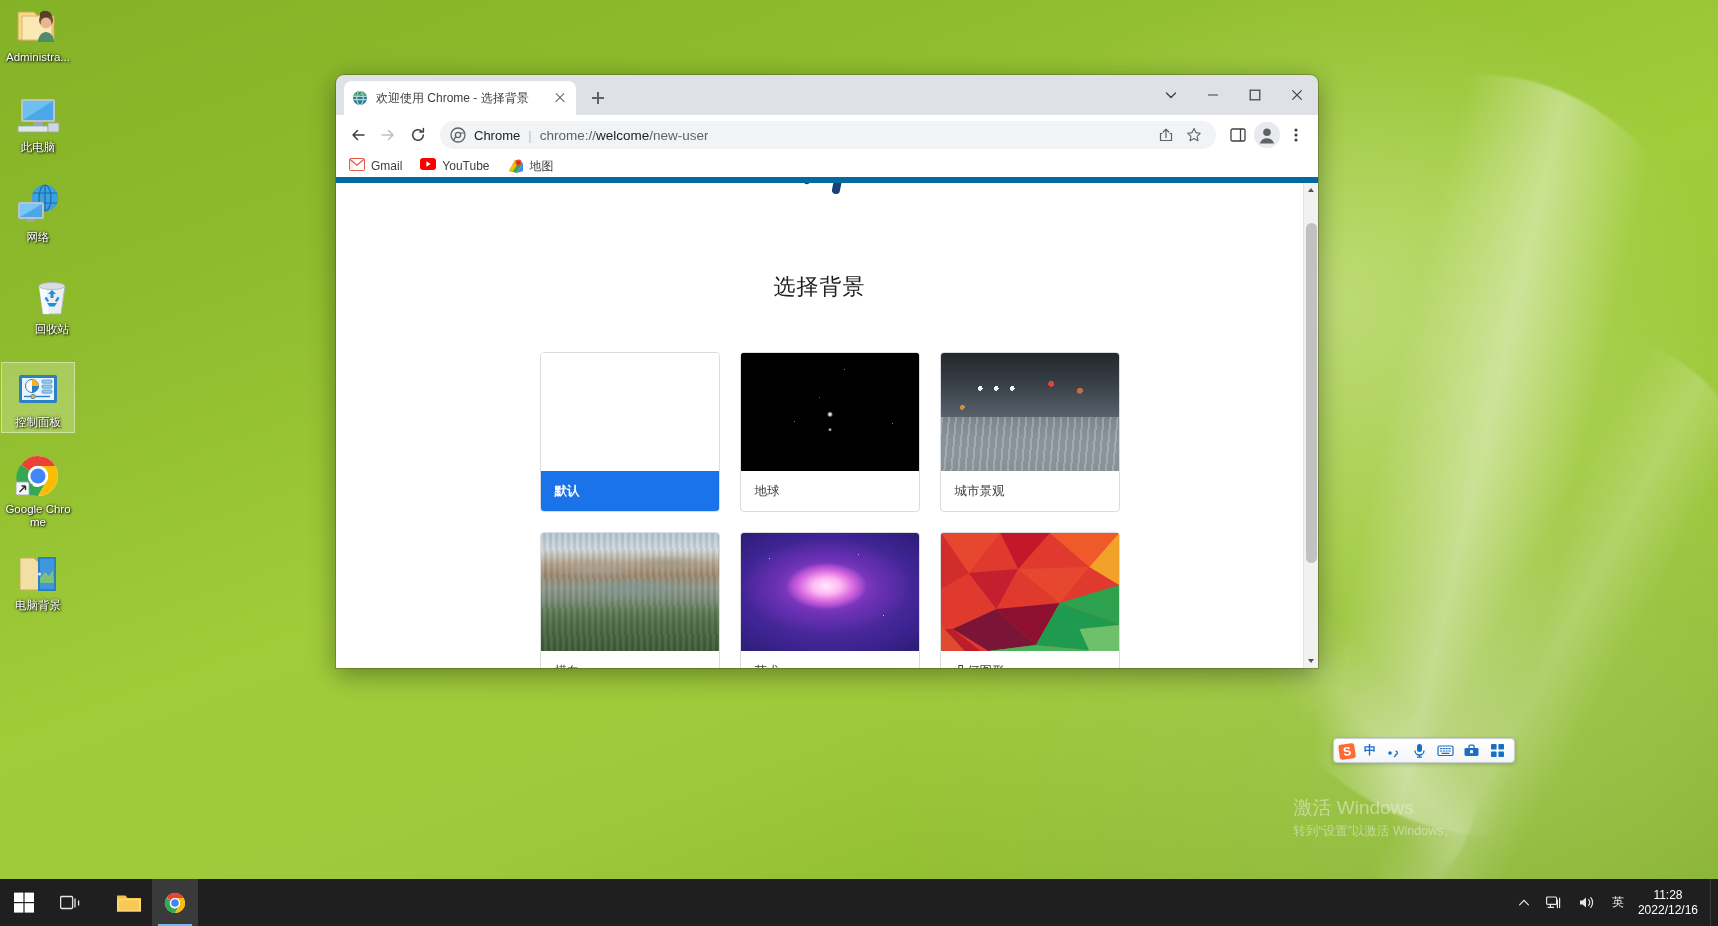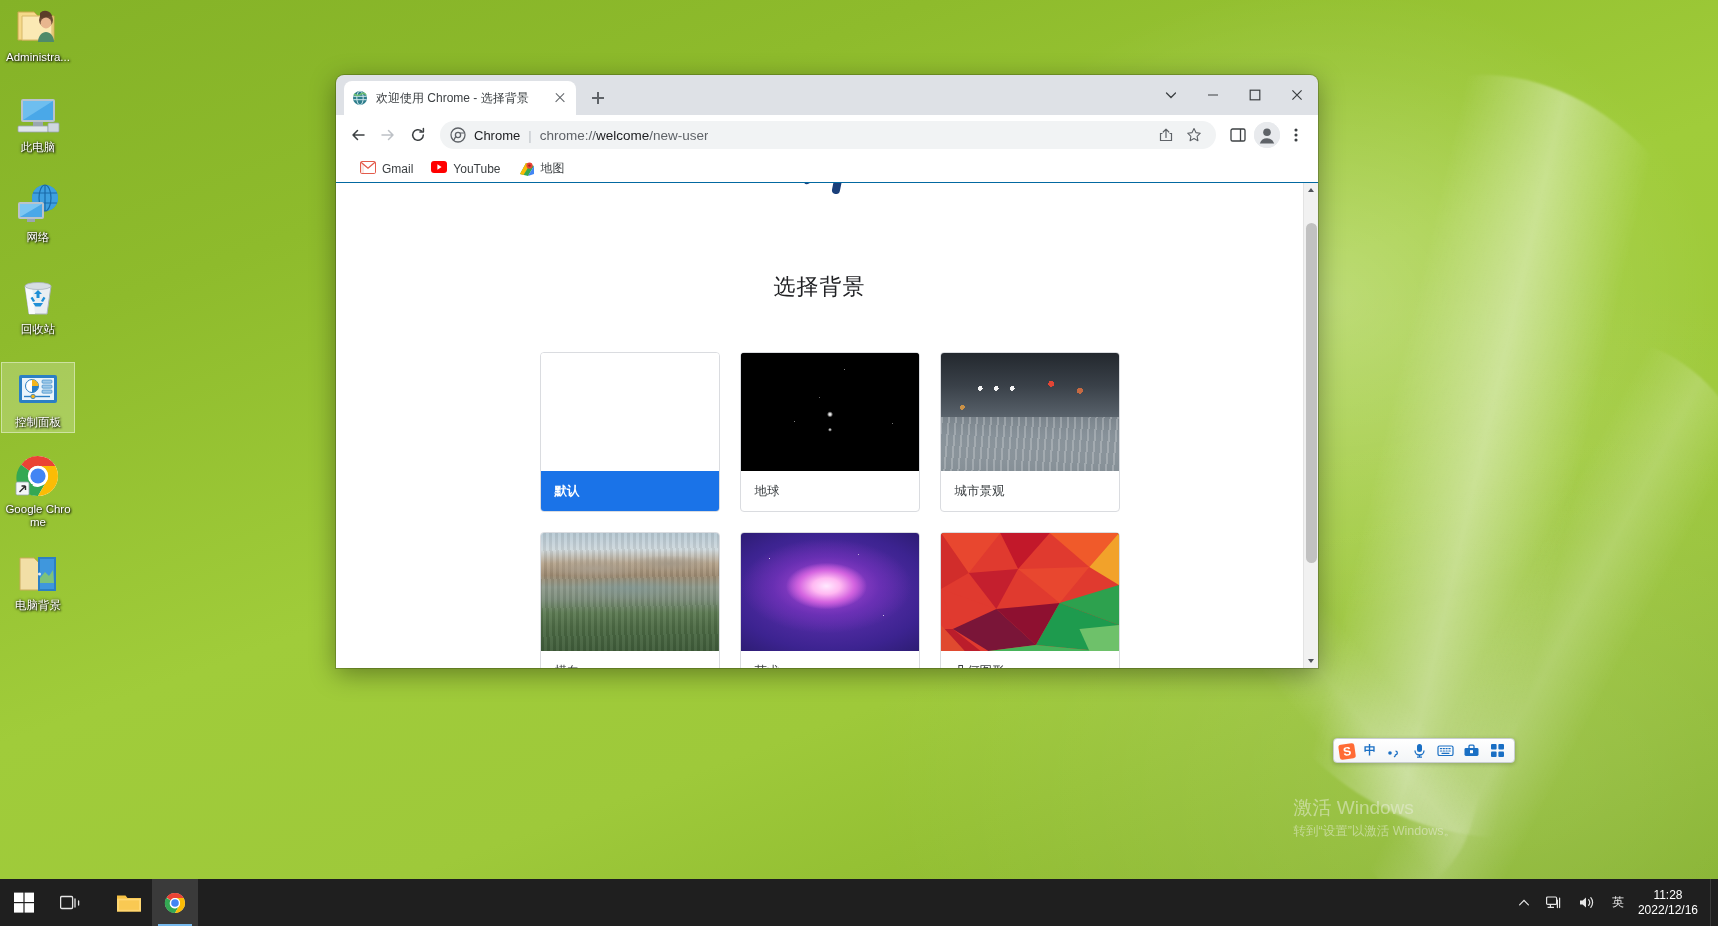--- a/index.html
+++ b/index.html
@@ -117,21 +117,21 @@
   #omnibox .sep { color:#bdc1c6; margin:0 8px; }
   #omnibox .url { color:#5f6368; font-size:13.5px; white-space:nowrap; overflow:hidden; }
   #omnibox .url b { color:#202124; font-weight:400; }
   #omnibox .ob-right { margin-left:auto; display:flex; align-items:center; gap:4px;}
   #avatar {
     width:26px;height:26px;border-radius:50%;background:#e8eaed;position:relative;flex:0 0 26px;
   }
 
   #bookmarks {
     height: 28px; background:#fff; display:flex; align-items:center;
-    padding: 0 16px; gap: 2px; border-bottom: 1px solid #0369a1;
+    padding: 0 5px; gap: 2px; border-bottom: 6px solid #0369a1;
   }
   .bmk { display:flex; align-items:center; gap:6px; padding: 2px 8px; border-radius:4px; font-size:12px; color:#3c4043;}
   .bmk .bico { width:16px;height:16px;flex:0 0 16px; position:relative;}
 
   #viewport { flex:1; background:#fff; position:relative; overflow:hidden; display:flex; }
   #page { flex:1; position:relative; overflow:hidden; }
   #pageinner { position:absolute; left:0; top:-95px; width:100%; }
 
   .hero { display:flex; justify-content:center; }
   .hero svg { display:block; }
@@ -318,21 +318,21 @@
         <ellipse cx="31" cy="18" rx="6" ry="13" fill="none" stroke="#1a6aa8" stroke-width="1.2"></ellipse>
         <rect x="4" y="22" width="26" height="17" rx="2" fill="#b9c3cc"></rect>
         <rect x="6" y="24" width="22" height="13" fill="#4aa8e8"></rect>
         <path d="M6 24 h22 l-22 13 z" fill="#8ed0f5" opacity=".75"></path>
         <rect x="13" y="39" width="8" height="3" fill="#9aa6b0"></rect>
       </svg>
     </div>
     <div class="dlabel">网络</div>
   </div>
 
-  <div class="dicon" style="left:2px; top:272px;">
+  <div class="dicon" style="left:16px; top:272px;">
     <div class="glyph">
       <svg width="48" height="48" viewBox="0 0 48 48">
         <path d="M11 14 l4 28 h18 l4 -28 z" fill="#e9eef2" stroke="#aab4bc" stroke-width="1"></path>
         <path d="M11 14 l4 28 h6 l-3 -28 z" fill="#f7fafc"></path>
         <ellipse cx="24" cy="14" rx="13" ry="3.5" fill="#d6dde3" stroke="#aab4bc" stroke-width=".8"></ellipse>
         <path d="M24 18 l4 4 h-2.5 v4 h-3 v-4 H20 z" fill="#1f8fd6"></path>
         <path d="M19 30 l-2.5-4 2-1.2 2.6 4.2z M29 30 l2.5-4 -2-1.2 -2.6 4.2z" fill="#1f8fd6"></path>
         <path d="M19 31 h10 l-2.5 3.5 h-5 z" fill="#1f8fd6"></path>
       </svg>
     </div>

